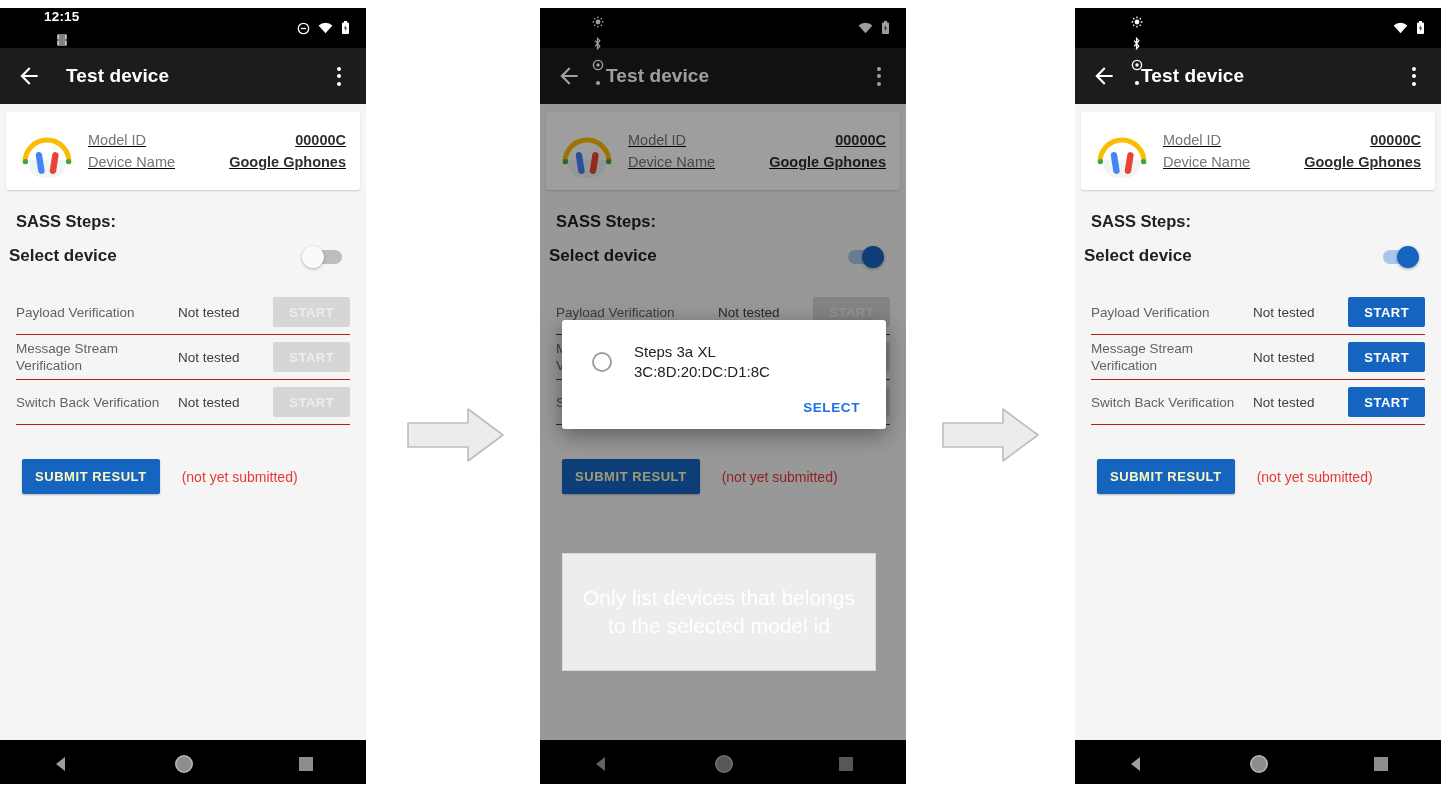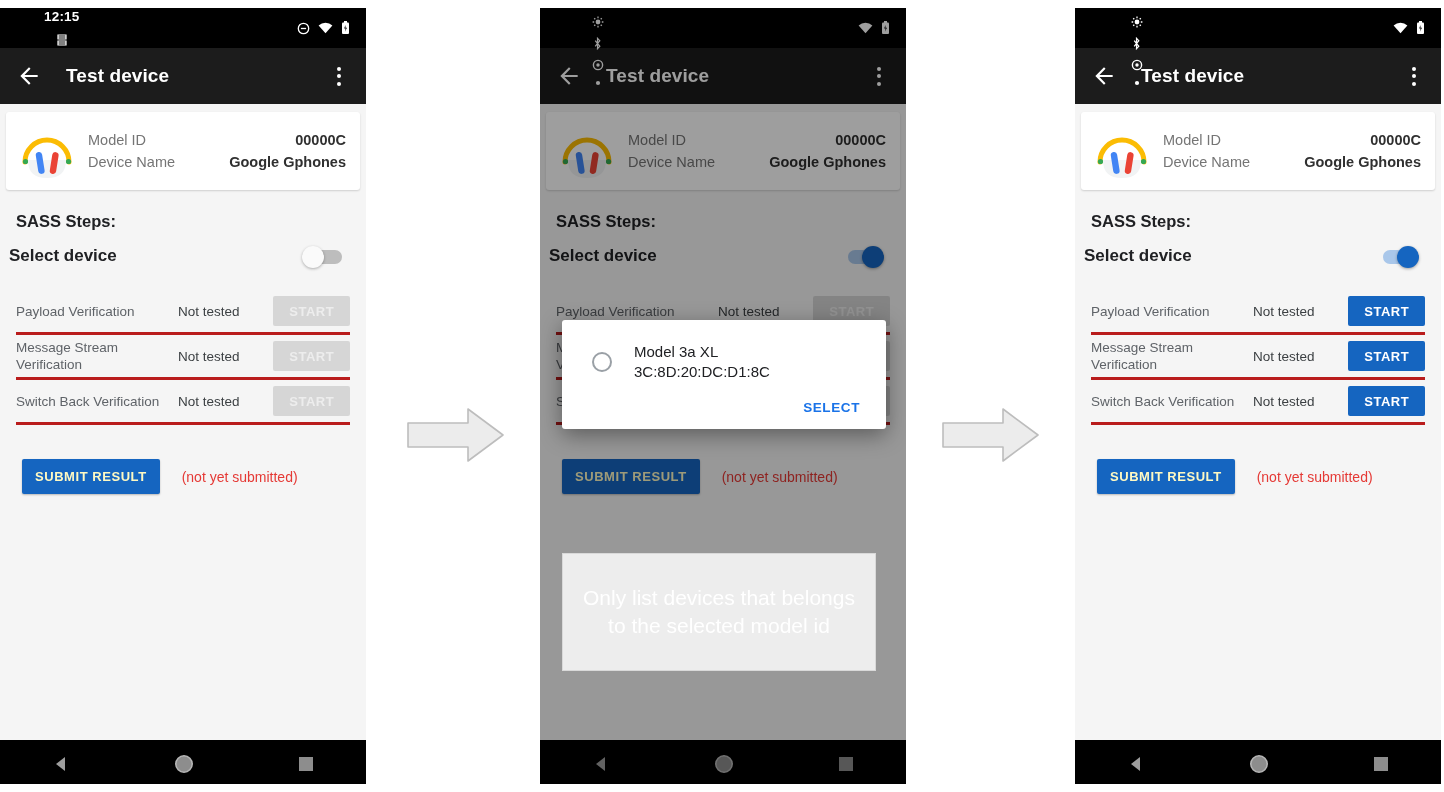--- a/index.html
+++ b/index.html
@@ -78,20 +78,21 @@
     padding: 11px 14px 11px 10px;
     display: flex;
     align-items: center;
     height: 78px;
   }
   .buds-icon { width: 62px; height: 58px; flex: none; }
   .card-rows { flex: 1; margin-left: 10px; }
   .card-row {
     display: flex; justify-content: space-between; align-items: flex-start;
     padding: 3px 0;
+    text-decoration: underline;
   }
   .card-label { font-size: 14.5px; color: #757575; }
   .card-value { font-size: 14.5px; color: #303030; font-weight: bold; }
 
   
   .sass-title {
     font-size: 16.5px; font-weight: bold; color: #202124;
     padding: 22px 0 0 16px;
   }
   .select-row {
@@ -110,21 +111,21 @@
     position:absolute; left:0px; top:0px; width:22px; height:22px; border-radius:50%;
     background:#fafafa; box-shadow:0 1px 3px rgba(0,0,0,.3);
   }
   .toggle.on .track { background:#a9c7ea; }
   .toggle.on .thumb { left:20px; background:#1565c0; box-shadow:0 1px 3px rgba(0,0,0,.35); }
 
   
   .test-list { margin: 8px 16px 0 16px; }
   .test-row {
     display: flex; align-items: center;
-    border-bottom: 3px solid #b91c1c;
+    border-bottom: 1px solid #b91c1c;
     min-height: 45px;
   }
   .test-name { font-size: 13.5px; color: #5f6368; width: 165px; line-height: 1.26; }
   .test-status { font-size: 13.5px; color: #3c4043; width: 97px; }
   .start-btn {
     margin-left: auto;
     width: 78px; height: 30px;
     background: #d6d6d6; color: #ededed;
     border: none; border-radius: 2px;
     font-size: 13px; font-weight: bold; letter-spacing: .5px;
@@ -474,21 +475,21 @@
           </svg>
       </span>
     </div>
 
     <div class="scrim"></div>
 
     <div class="dialog">
       <div class="dialog-option">
         <span class="radio"></span>
         <span class="option-text">
-          <span>Model 3a XL</span><br>
+          <span>Steps 3a XL</span><br>
           <span>3C:8D:20:DC:D1:8C</span>
         </span>
       </div>
       <div class="dialog-actions">
         <button class="dialog-select">SELECT</button>
       </div>
     </div>
 
     <div class="callout">
       <span class="callout-text">Only list devices that belongs to the selected model id</span>

